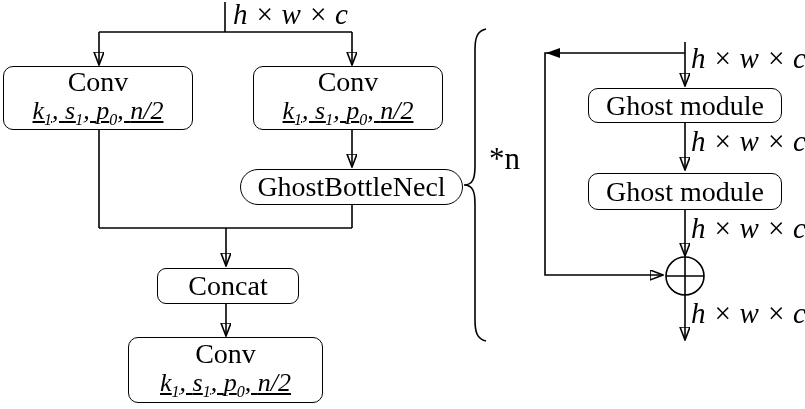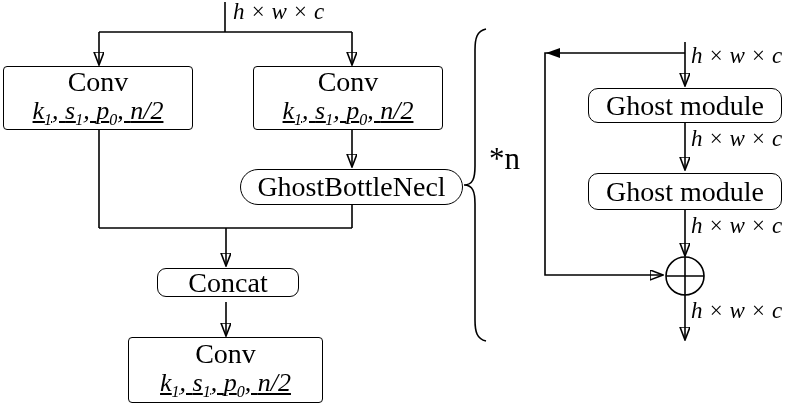--- a/index.html
+++ b/index.html
@@ -29,21 +29,21 @@
     stroke-width: 1.6;
   }
   .overlay polygon {
     fill: #000000;
     stroke: none;
   }
   .node {
     position: absolute;
     box-sizing: border-box;
     border: 1.7px solid #000000;
-    border-radius: 4px;
+    border-radius: 10px;
     background: #ffffff;
     display: flex;
     flex-direction: column;
     align-items: center;
     justify-content: center;
     text-align: center;
     line-height: 1.05;
   }
   .node .title {
     font-size: 28px;
@@ -55,28 +55,28 @@
     white-space: nowrap;
     text-decoration: underline;
   }
   .node .params sub {
     font-size: 16px;
     font-style: italic;
   }
   .conv-left   { left: 3px;   top: 66px;  width: 190px; height: 64px; }
   .conv-right  { left: 253px; top: 66px;  width: 190px; height: 64px; }
   .ghost-bottleneck { left: 240px; top: 169px; width: 223px; height: 36px; border-radius: 18px; }
-  .concat-box  { left: 157px; top: 268px; width: 142px; height: 29px; border-radius: 9px; }
+  .concat-box  { left: 157px; top: 268px; width: 142px; height: 36px; border-radius: 9px; }
   .conv-bottom { left: 128px; top: 337px; width: 195px; height: 66px; }
   .ghost-module-top    { left: 588px; top: 88px;  width: 194px; height: 35px; border-radius: 10px; }
   .ghost-module-bottom { left: 588px; top: 173px; width: 194px; height: 37px; border-radius: 10px; }
   .mathlabel {
     position: absolute;
     font-style: italic;
-    font-size: 23px;
+    font-size: 29px;
     white-space: nowrap;
     line-height: 1.1;
   }
   .label-input-left { left: 233px; top: -1px; }
   .label-t1 { left: 691px; top: 43px; }
   .label-t2 { left: 691px; top: 126px; }
   .label-t3 { left: 691px; top: 213px; }
   .label-t4 { left: 691px; top: 298px; }
   .repeat-label {
     position: absolute;

